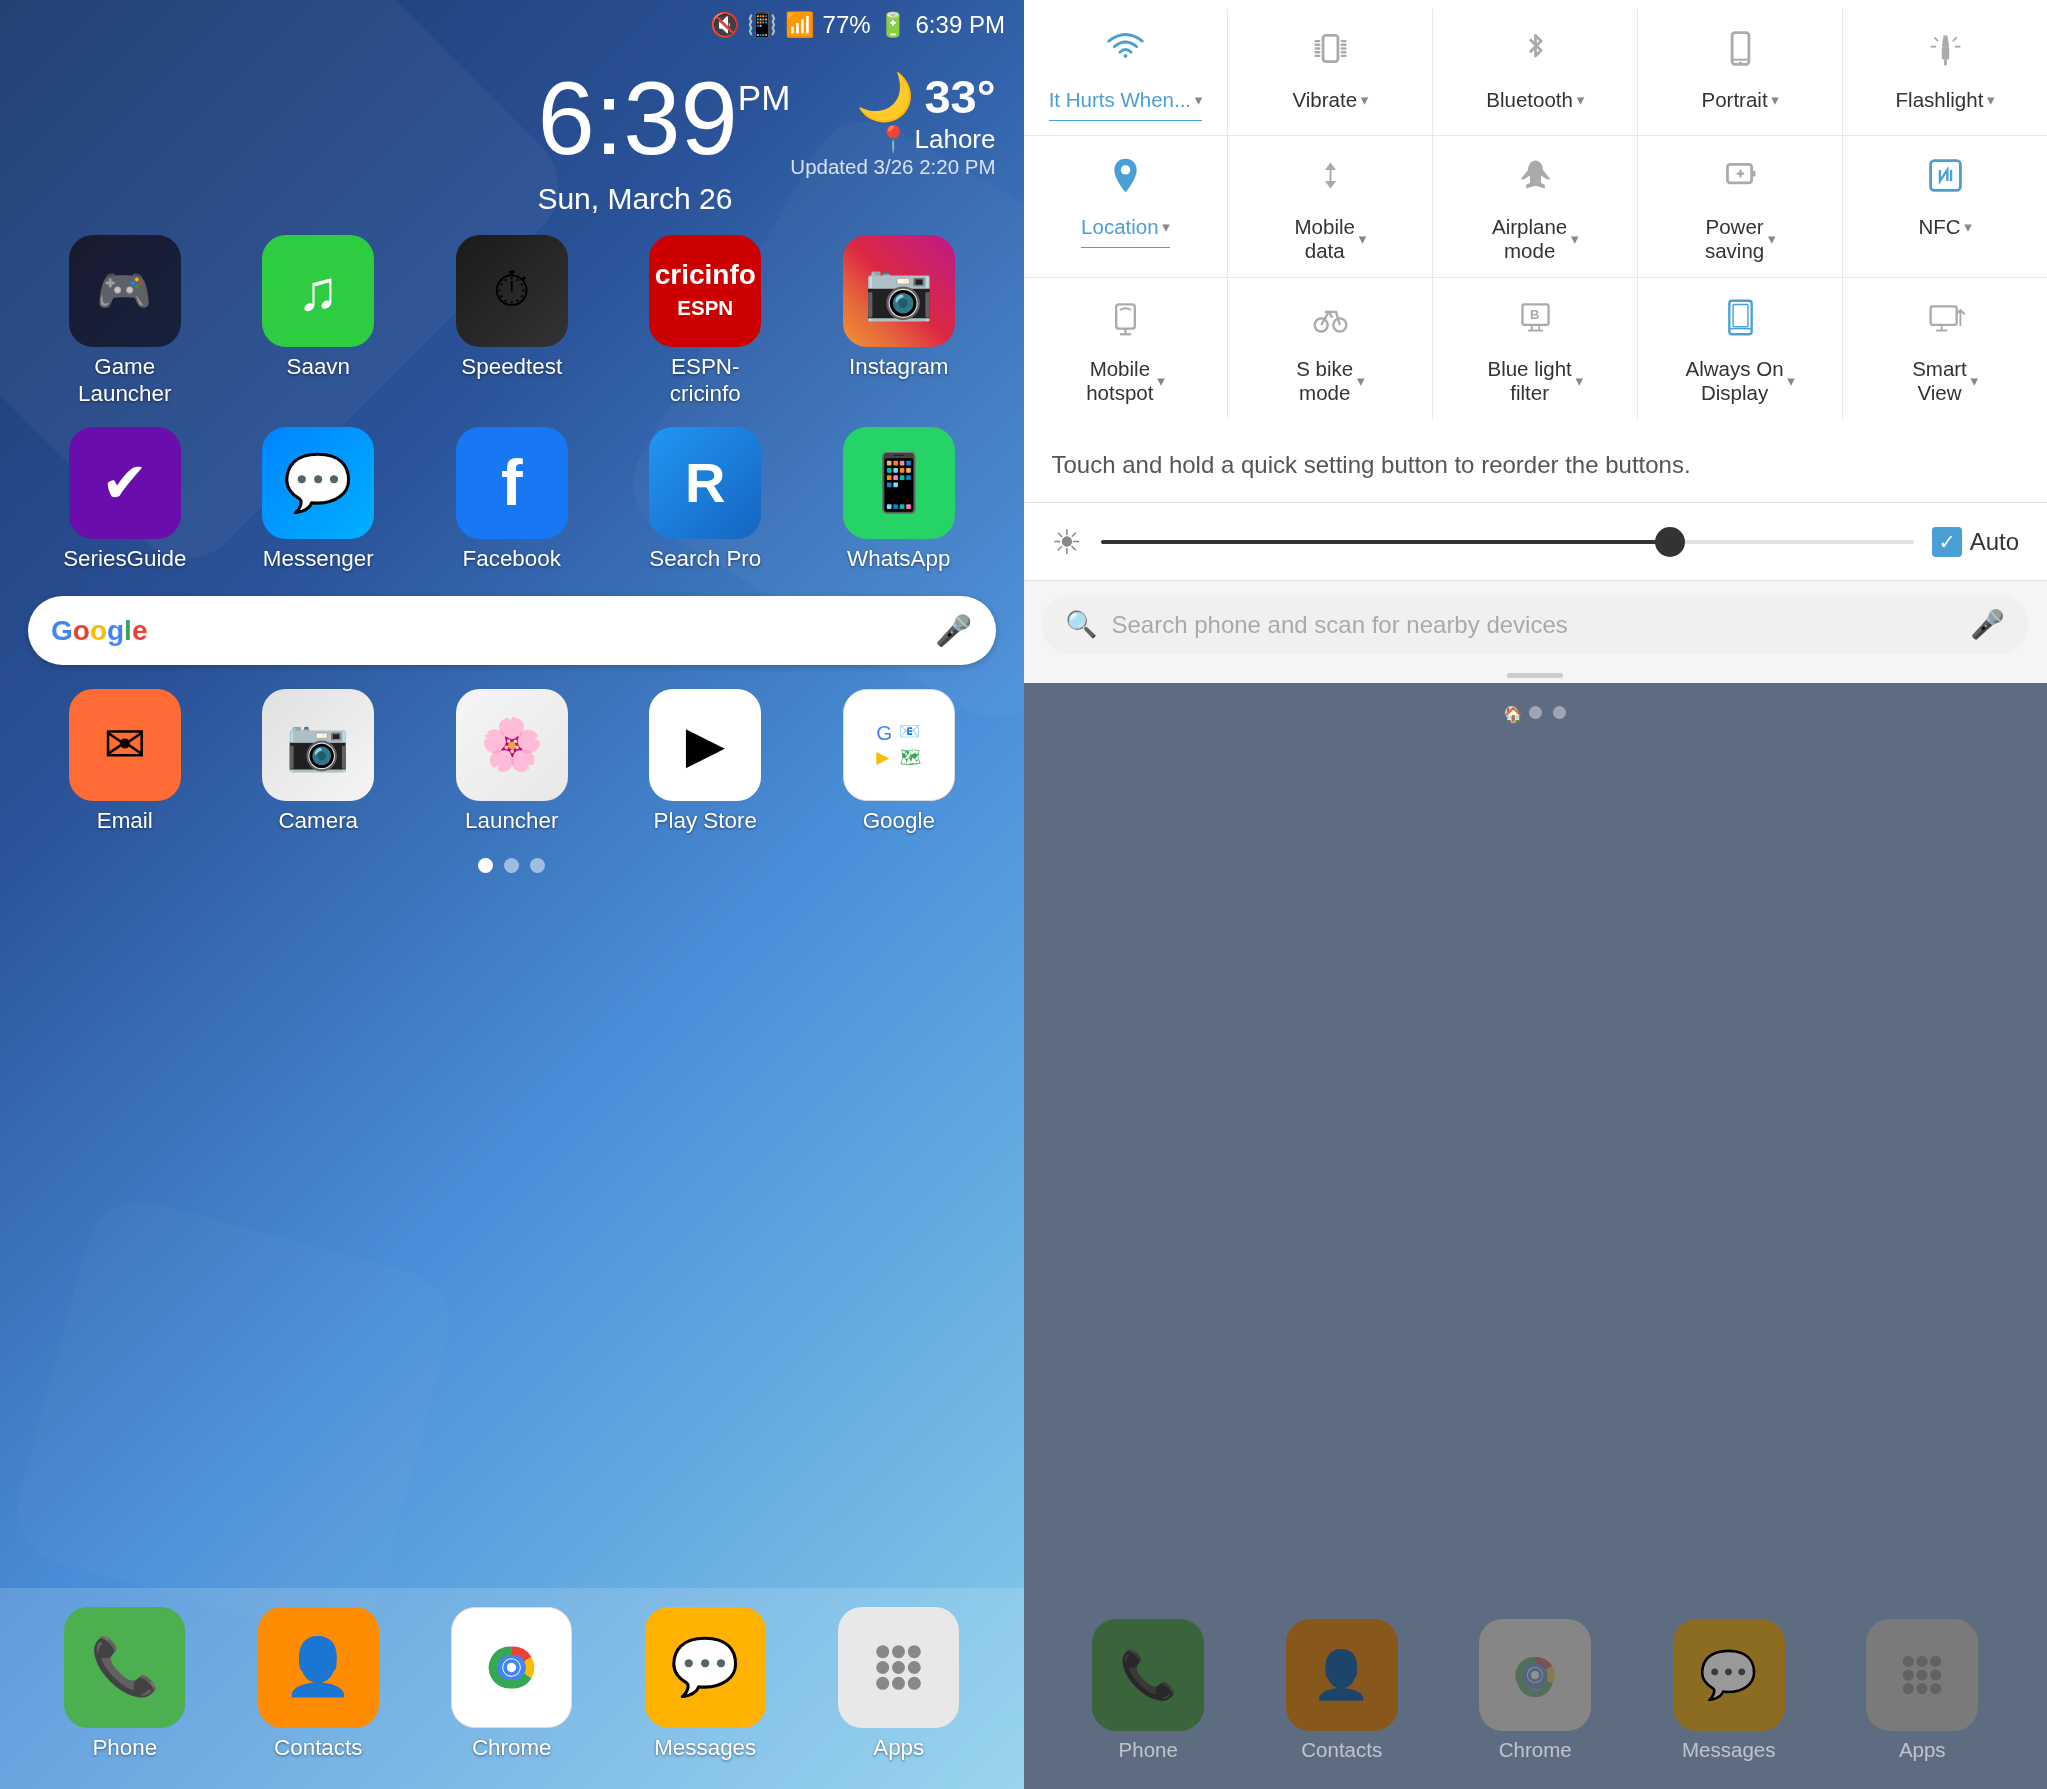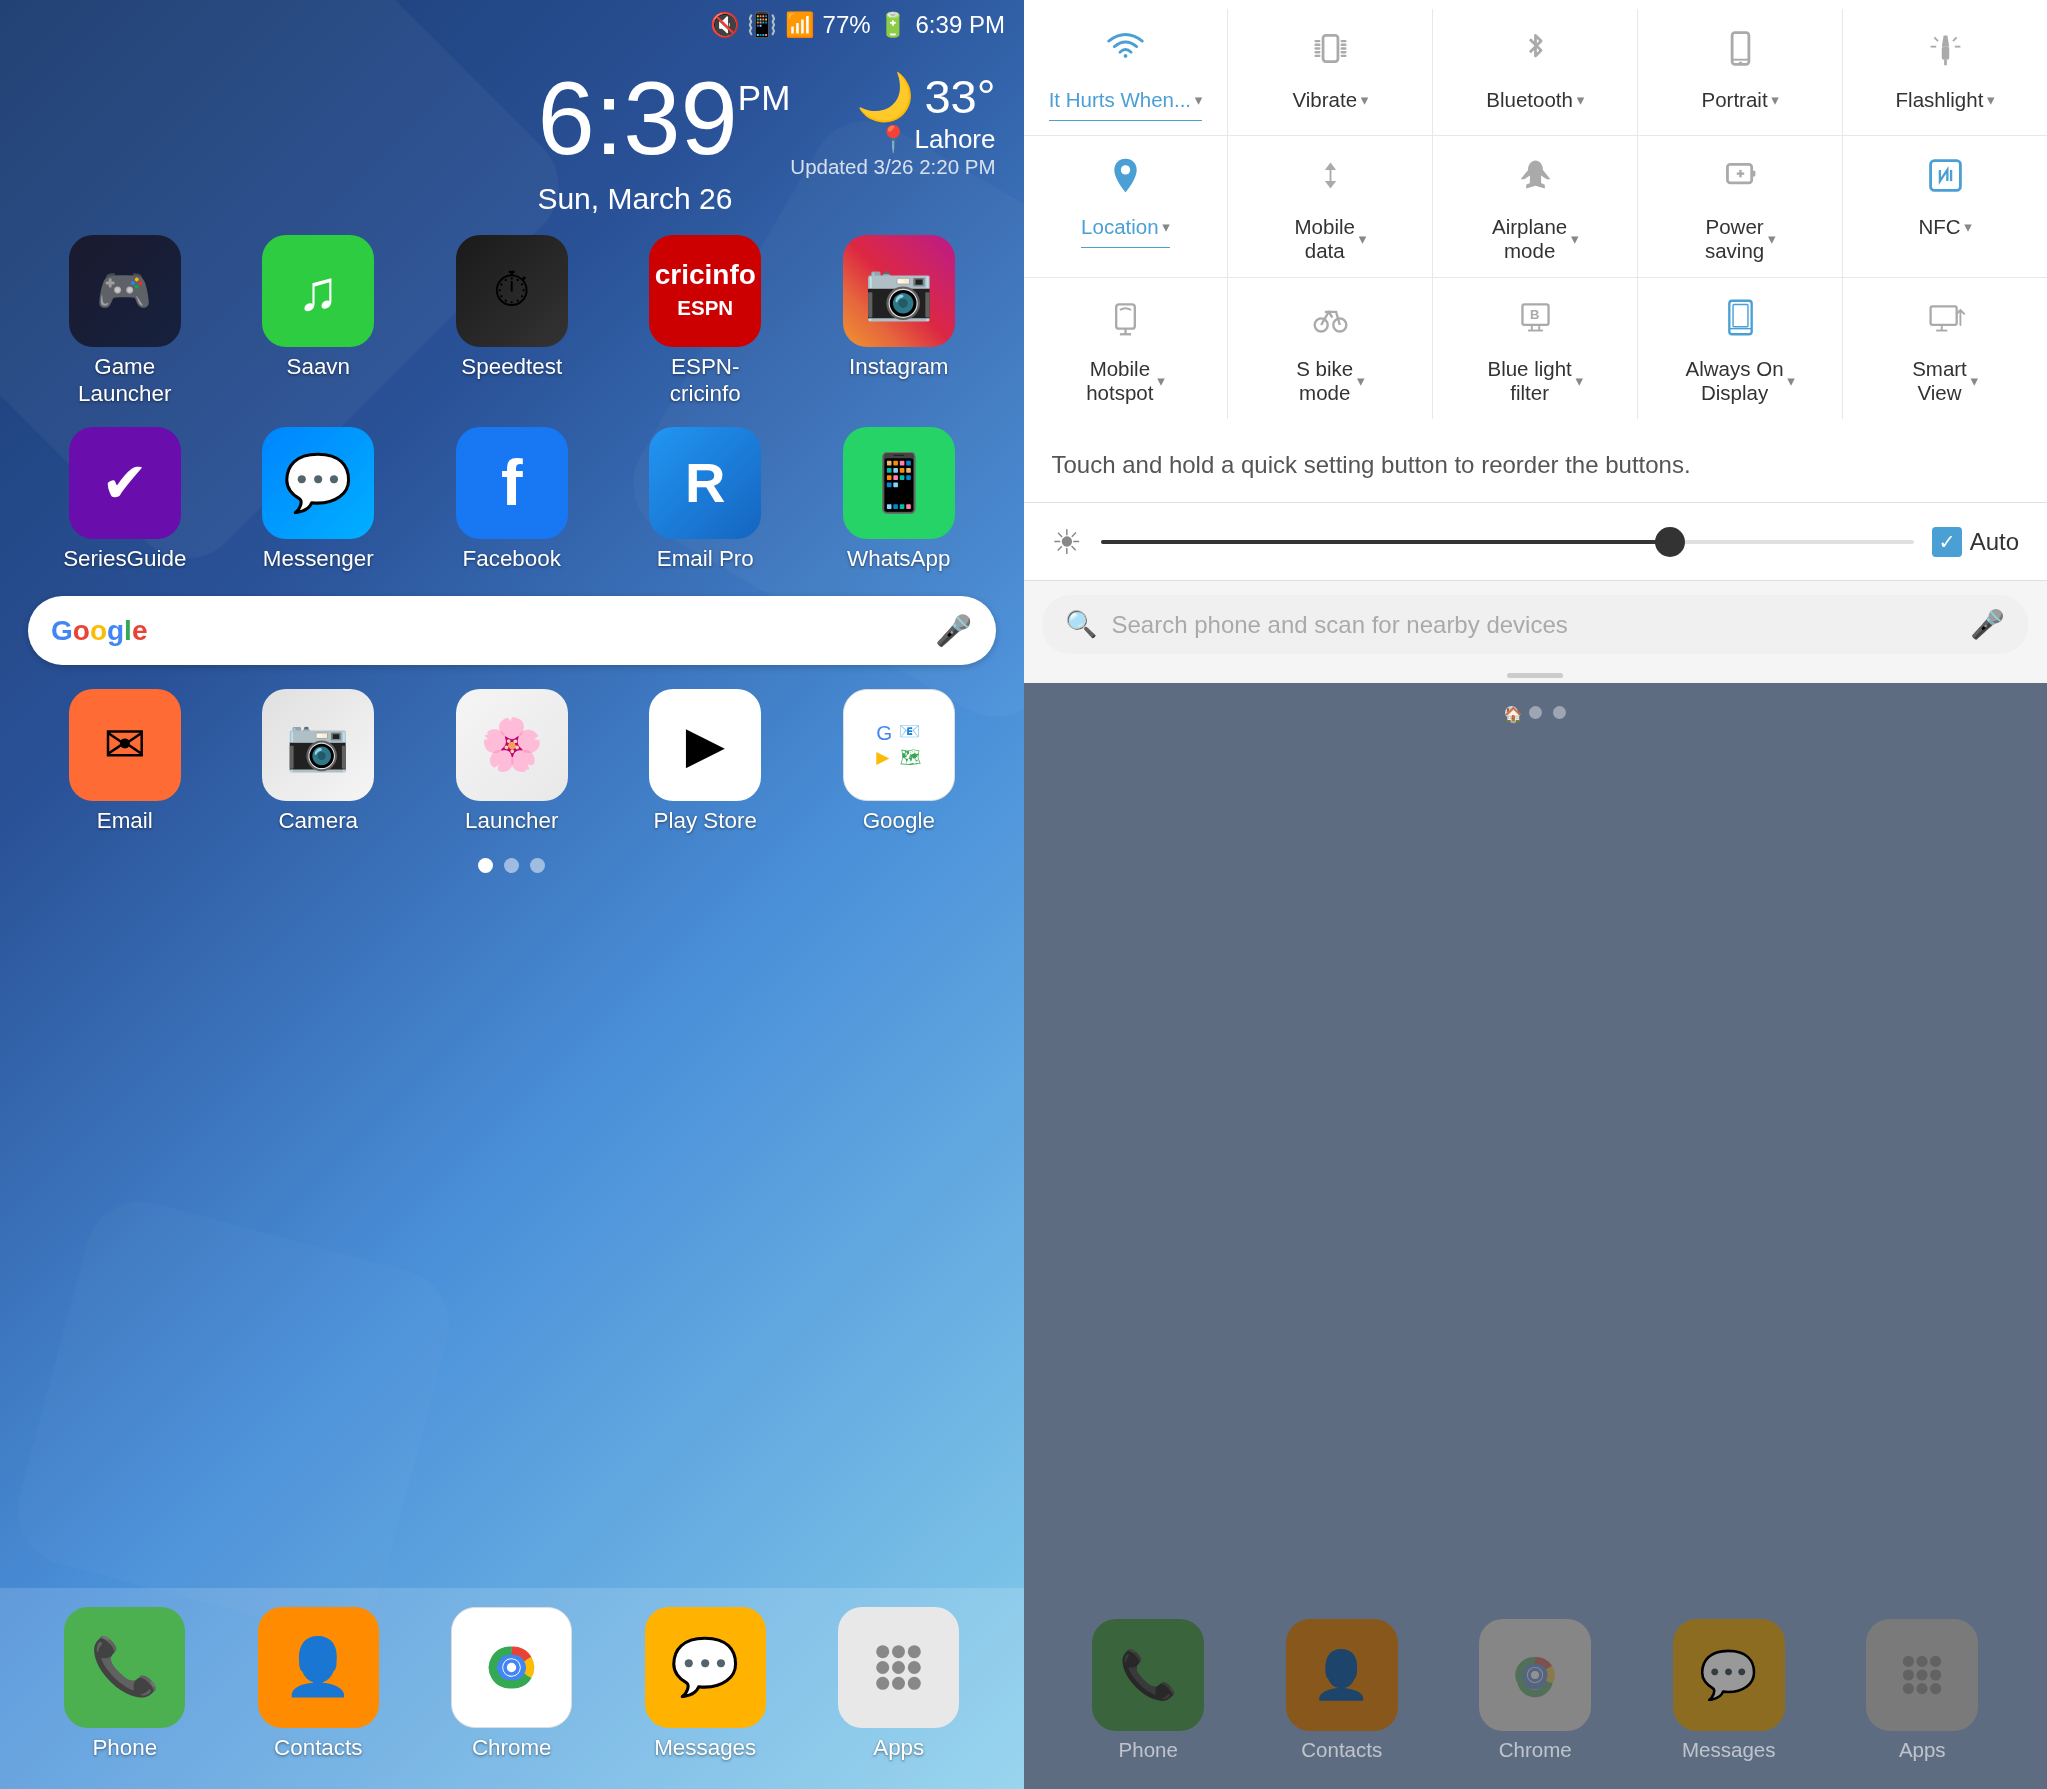--- a/index.html
+++ b/index.html
@@ -90,21 +90,21 @@
     .weather-top {
       display: flex;
       align-items: center;
       gap: 9.3px;
     }
     .weather-moon {
       font-size: 47px;
     }
     .weather-temp {
       font-size: 47px;
-      font-weight: 400;
+      font-weight: 700;
       color: white;
     }
     .weather-location {
       font-size: 26px;
       color: white;
       display: flex;
       align-items: center;
       gap: 4.7px;
     }
     .weather-updated {
@@ -565,21 +565,21 @@
     <div class="app-icon">
       <div class="app-icon-img app-facebook">
         <span style="font-size:65px;color:white;font-weight:bold;">f</span>
       </div>
       <span class="app-label">Facebook</span>
     </div>
     <div class="app-icon">
       <div class="app-icon-img app-relay">
         <span style="font-size:56px;color:white;font-weight:bold;">R</span>
       </div>
-      <span class="app-label">Email Pro</span>
+      <span class="app-label">Search Pro</span>
     </div>
     <div class="app-icon">
       <div class="app-icon-img app-whatsapp">
         <span style="font-size:56px;">📱</span>
       </div>
       <span class="app-label">WhatsApp</span>
     </div>
   </div>
 
   <div class="search-bar">

